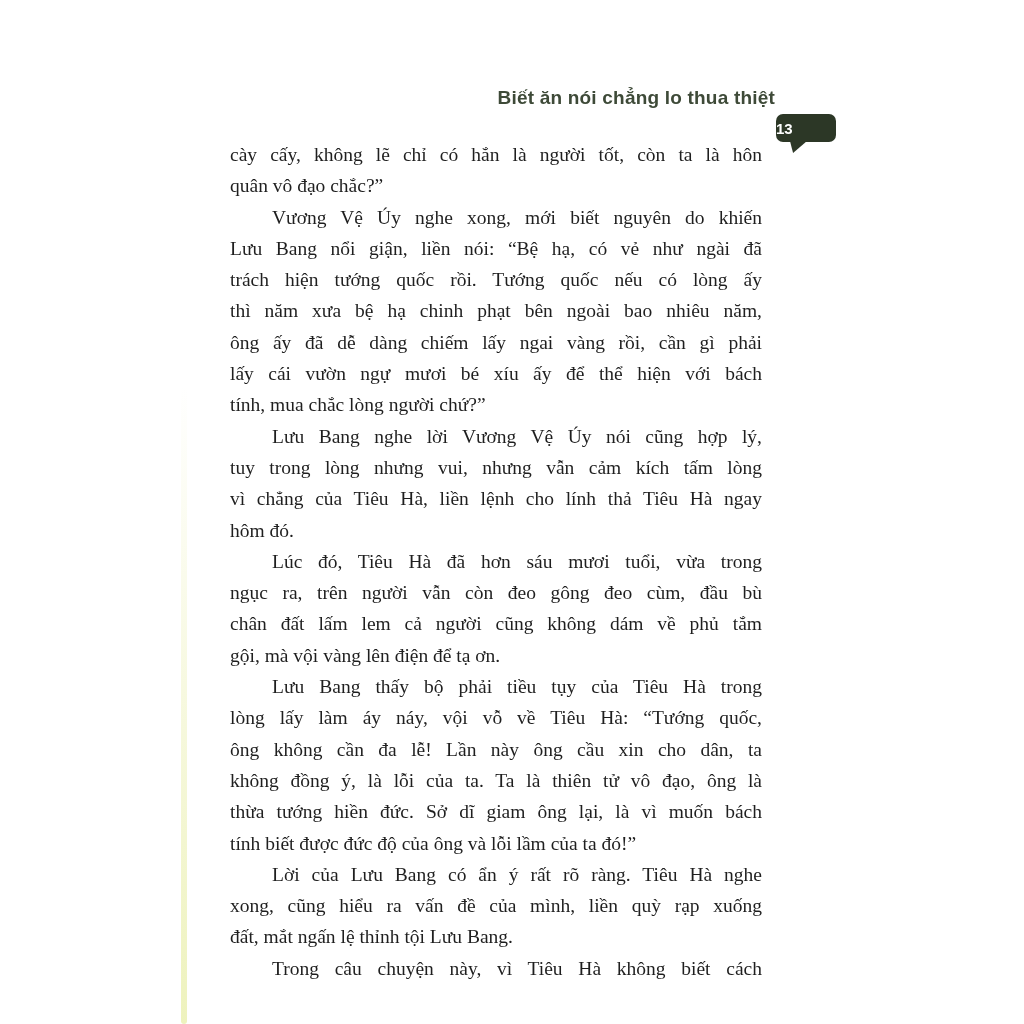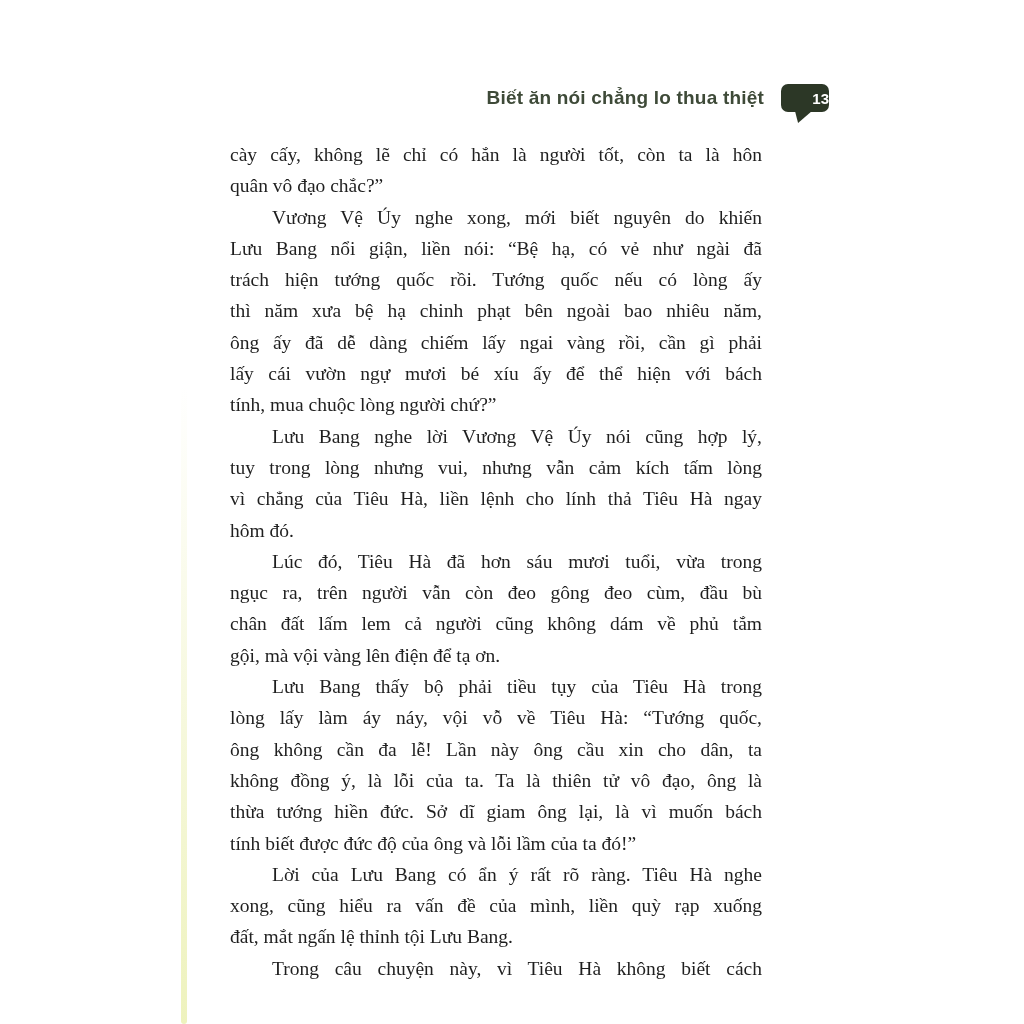--- a/index.html
+++ b/index.html
@@ -22,38 +22,38 @@
     background:linear-gradient(to bottom,
       rgba(238,240,205,0) 0%,
       rgba(233,238,170,0.30) 40%,
       rgba(224,232,135,0.55) 100%);
     border-radius:3px;
     pointer-events:none;
   }
   
   .header{
     position:absolute;
-    top:84px;right:195px;
-    display:flex;align-items:flex-start;gap:17px;
+    top:84px;right:188px;
+    display:flex;align-items:flex-start;gap:1px;
     white-space:nowrap;
   }
   .header-title{
     font-family:"Liberation Sans", sans-serif;
     font-weight:700;
     font-size:19px;
     line-height:28px;
     letter-spacing:0.2px;
     color:var(--header-color,#3e4a38);
   }
   .page-badge{
     position:relative;
-    width:48px;height:28px;
+    width:60px;height:28px;
     background:var(--badge-bg,#2c3726);
     border-radius:7px;
-    display:flex;align-items:center;justify-content:flex-end;
+    display:flex;align-items:center;justify-content:flex-start;margin-top:30px;
   }
   .page-badge .tail{
     position:absolute;
     top:27px;left:14px;
     width:17px;height:12px;
     background:var(--badge-bg,#2c3726);
     clip-path:polygon(0 0,100% 0,18% 100%);
   }
   .page-badge .num{
     font-family:"Liberation Sans", sans-serif;
@@ -101,21 +101,21 @@
 
   <div class="text-block">
       <div class="line">cày cấy, không lẽ chỉ có hắn là người tốt, còn ta là hôn</div>
       <div class="line para-end">quân vô đạo chắc?”</div>
       <div class="line indent">Vương Vệ Úy nghe xong, mới biết nguyên do khiến</div>
       <div class="line">Lưu Bang nổi giận, liền nói: “Bệ hạ, có vẻ như ngài đã</div>
       <div class="line">trách hiện tướng quốc rồi. Tướng quốc nếu có lòng ấy</div>
       <div class="line">thì năm xưa bệ hạ chinh phạt bên ngoài bao nhiêu năm,</div>
       <div class="line">ông ấy đã dễ dàng chiếm lấy ngai vàng rồi, cần gì phải</div>
       <div class="line">lấy cái vườn ngự mươi bé xíu ấy để thể hiện với bách</div>
-      <div class="line para-end">tính, mua chuộc lòng người chứ?”</div>
+      <div class="line para-end">tính, mua chắc lòng người chứ?”</div>
       <div class="line indent">Lưu Bang nghe lời Vương Vệ Úy nói cũng hợp lý,</div>
       <div class="line">tuy trong lòng nhưng vui, nhưng vẫn cảm kích tấm lòng</div>
       <div class="line">vì chẳng của Tiêu Hà, liền lệnh cho lính thả Tiêu Hà ngay</div>
       <div class="line para-end">hôm đó.</div>
       <div class="line indent">Lúc đó, Tiêu Hà đã hơn sáu mươi tuổi, vừa trong</div>
       <div class="line">ngục ra, trên người vẫn còn đeo gông đeo cùm, đầu bù</div>
       <div class="line">chân đất lấm lem cả người cũng không dám về phủ tắm</div>
       <div class="line para-end">gội, mà vội vàng lên điện để tạ ơn.</div>
       <div class="line indent">Lưu Bang thấy bộ phải tiều tụy của Tiêu Hà trong</div>
       <div class="line">lòng lấy làm áy náy, vội vỗ về Tiêu Hà: “Tướng quốc,</div>

